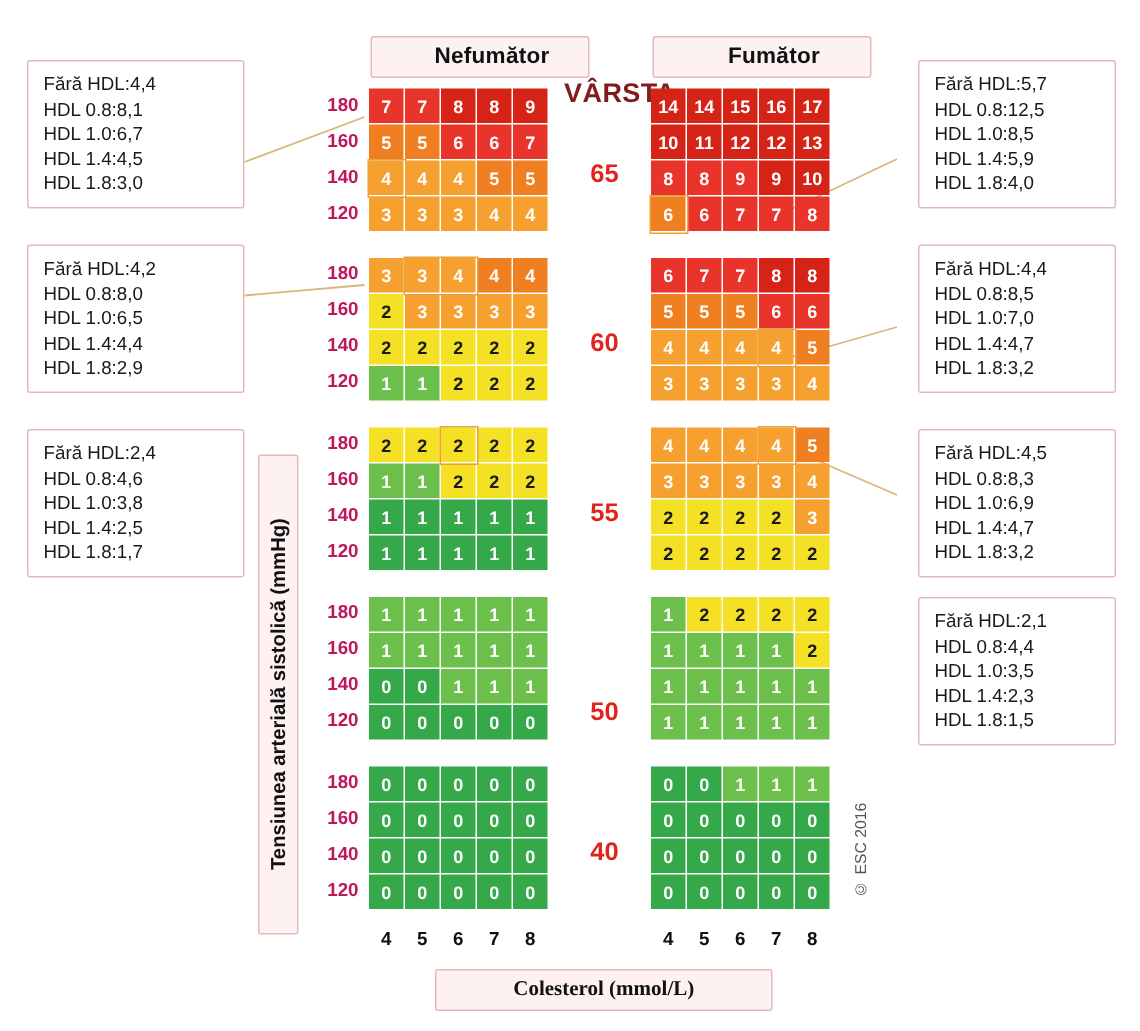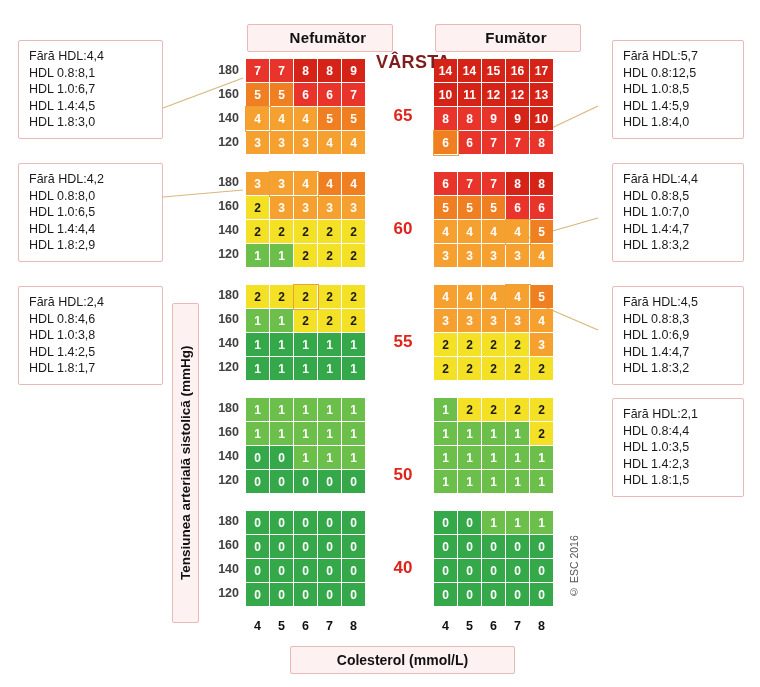--- a/index.html
+++ b/index.html
@@ -66,21 +66,21 @@
   
   .hl{
     position:absolute;
     border:1.5px solid #e8a23c;
     box-sizing:border-box;
     pointer-events:none;
   }
 
   
   .ytick{
-    font-size:12.5px;font-weight:bold;color:#404040;
+    font-size:12.5px;font-weight:bold;color:#be185d;
     text-align:right;width:26px;
   }
   .xtick{
     font-size:12.5px;font-weight:bold;color:#111;
     width:23px;text-align:center;
   }
   .agelabel{
     font-size:17px;font-weight:bold;color:#e0241b;
     text-align:center;width:40px;
   }
@@ -594,14 +594,14 @@
 </div>
 <div class="abs" style="left:434px;top:619px;display:flex;gap:1px;">
   <div class="xtick">4</div>
   <div class="xtick">5</div>
   <div class="xtick">6</div>
   <div class="xtick">7</div>
   <div class="xtick">8</div>
 </div>
 
 <div class="abs ytitle" style="left:172px;top:303px;height:306px;">Tensiunea arterială sistolică (mmHg)</div>
-<div class="abs xtitle" style="left:290px;top:646px;width:225px;box-sizing:border-box;">Colesterol (mmol/L)</div>
+<div class="abs xtitle" style="left:290px;top:646px;width:225px;box-sizing:border-box;font-family:Liberation Serif, serif;">Colesterol (mmol/L)</div>
 <div class="abs copyright" style="left:568px;top:518px;height:80px;">© ESC 2016</div>
 
 </body></html>

